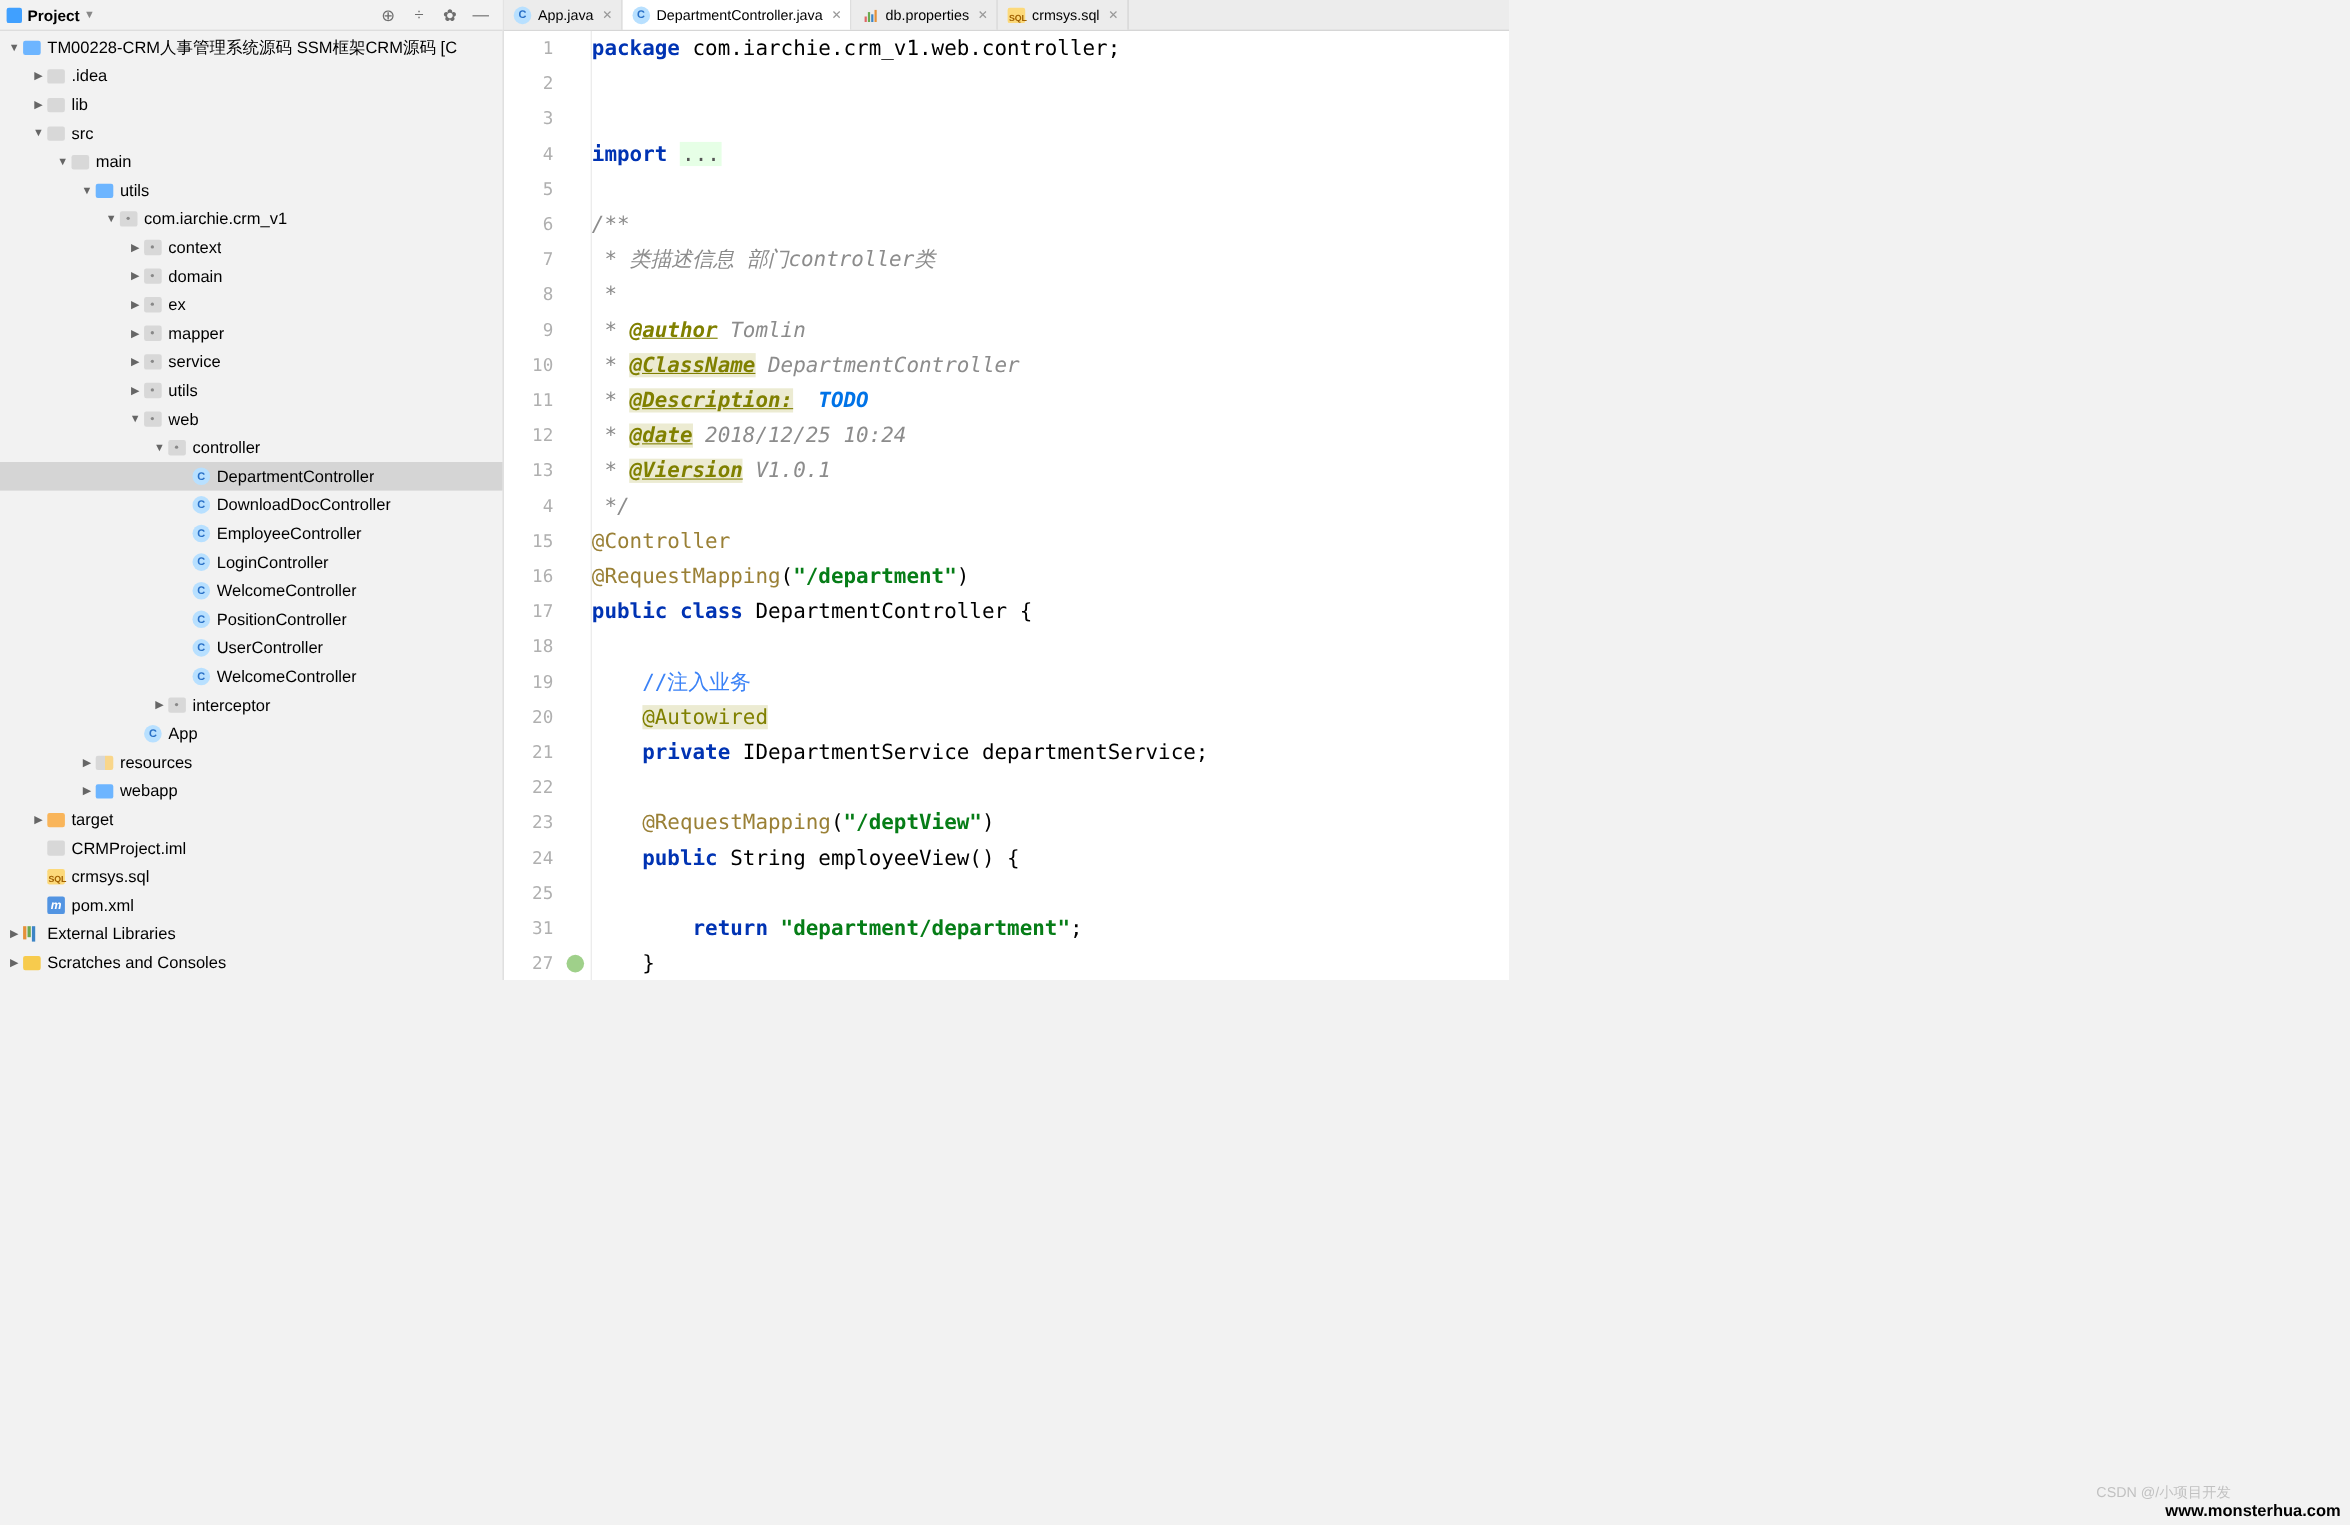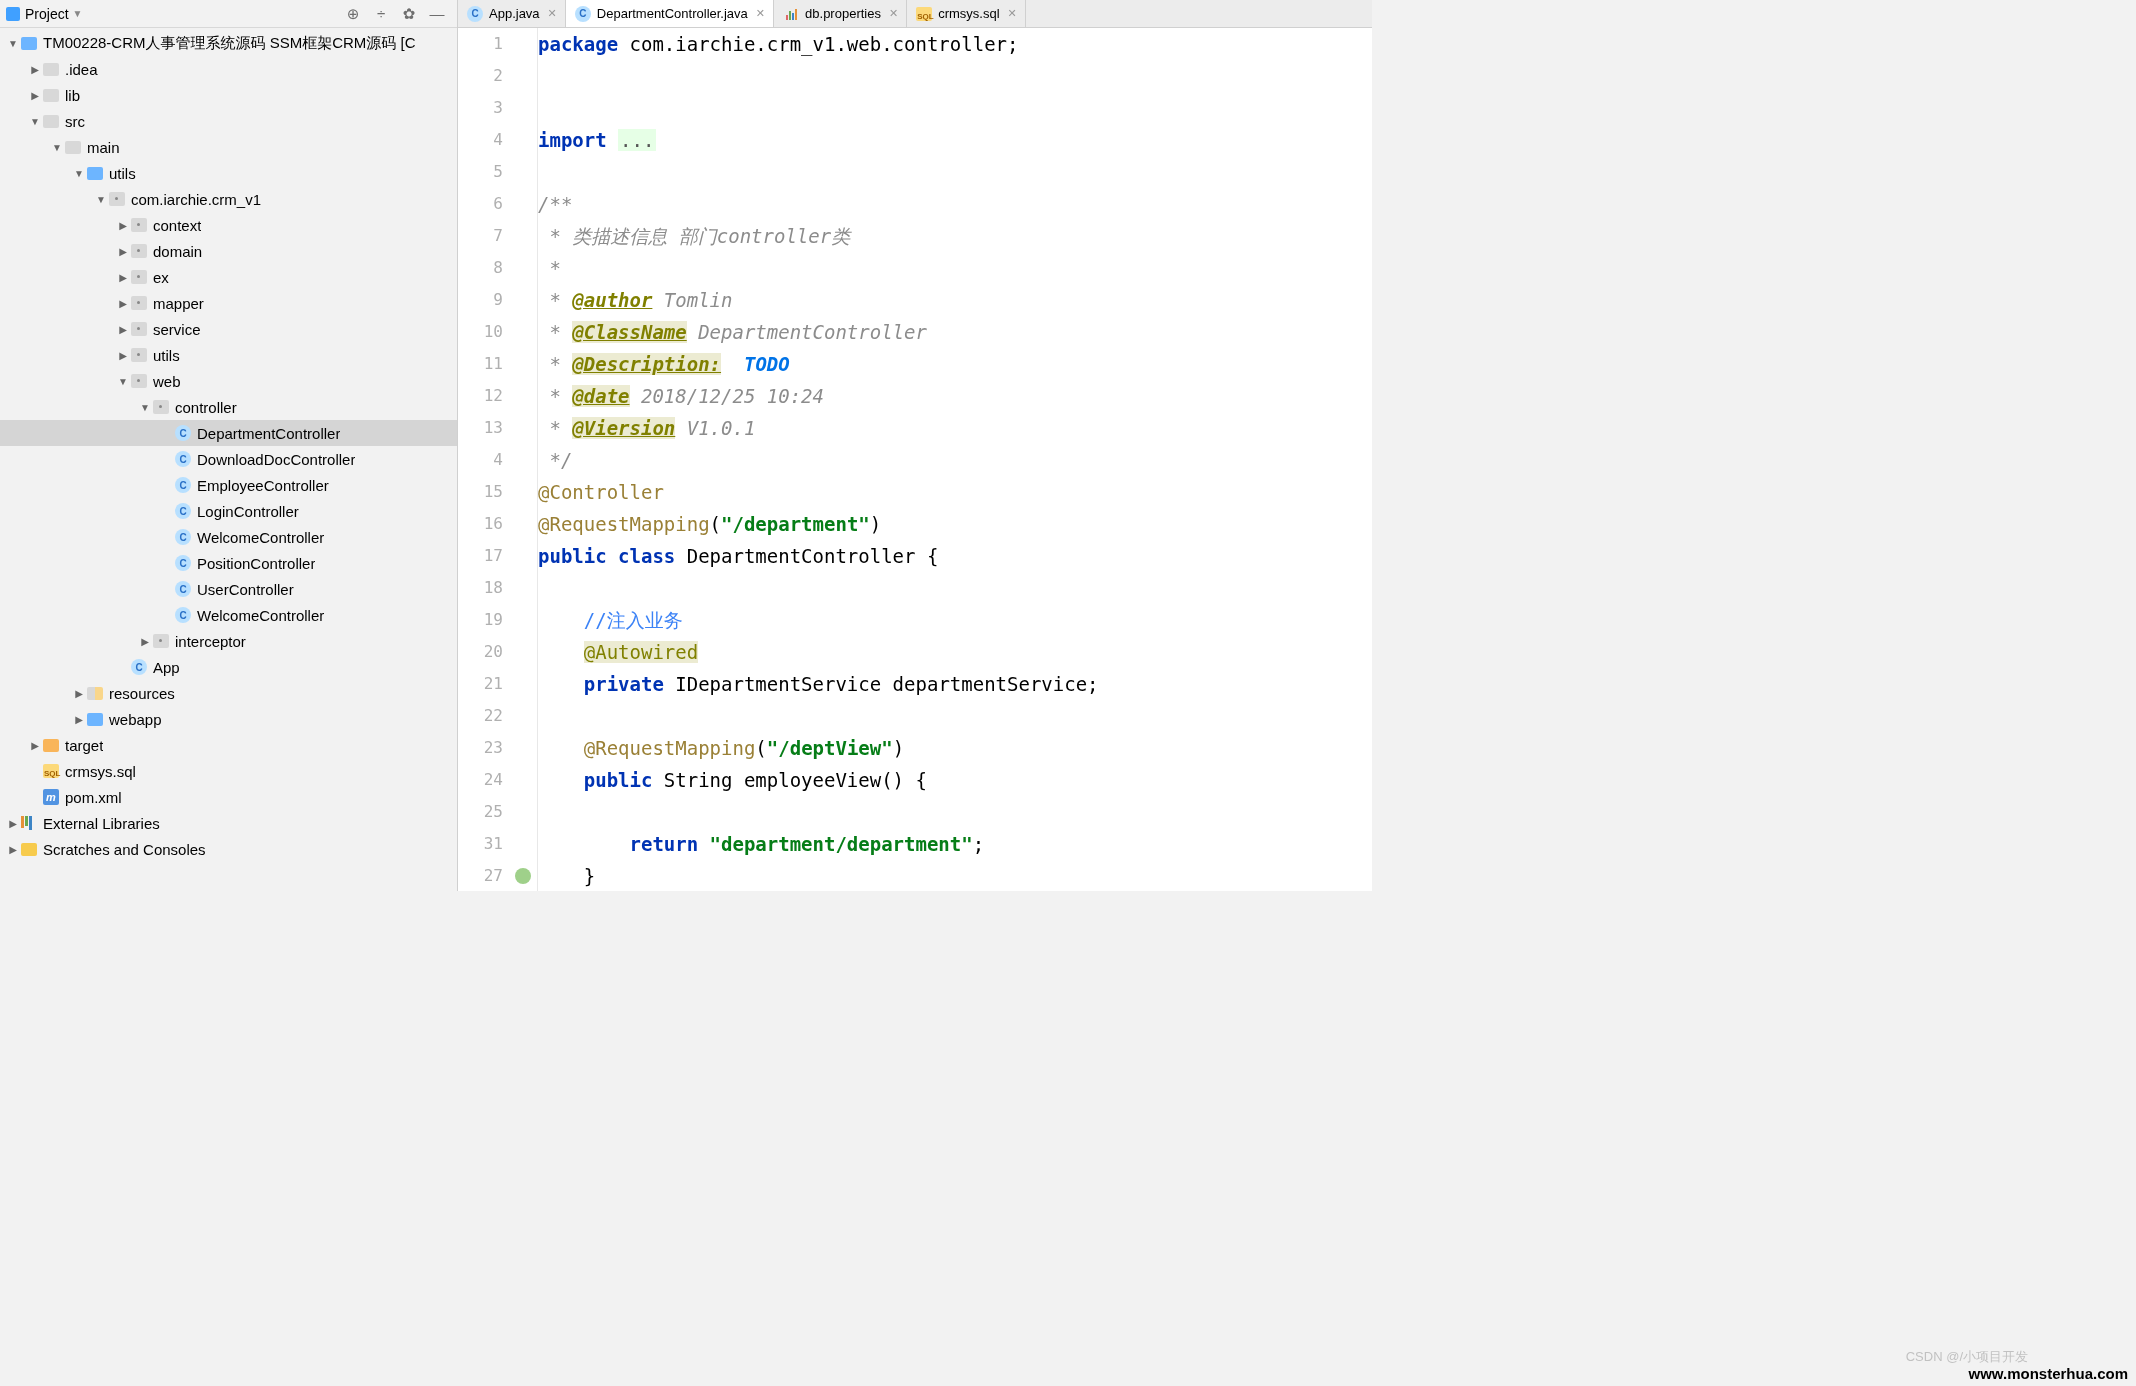--- a/index.html
+++ b/index.html
@@ -29,21 +29,21 @@
   border-bottom: 1px solid #d8d8d8;
   padding: 0 6px;
   background: #f2f2f2;
 }
 .proj-icon {
   width: 14px; height: 14px;
   background: #40a0ff;
   border-radius: 2px;
   margin-right: 5px;
 }
-.sidebar-title { font-weight: 400; font-size: 14px; }
+.sidebar-title { font-weight: 700; font-size: 14px; }
 .dd { margin-left: 4px; color: #888; font-size: 10px; }
 .spacer { flex: 1; }
 .tb-icon {
   width: 18px; height: 18px;
   margin: 0 5px;
   display: flex; align-items: center; justify-content: center;
   color: #6e6e6e;
   font-size: 15px;
   cursor: pointer;
 }
@@ -386,20 +386,27 @@
             <span class="folder-icon blue"></span>
           </span>
           <span class="tree-label">webapp</span>
         </div>
         <div class="tree-row" style="padding-left: 28px;">
           <span class="arrow">▶</span>
           <span class="t-icon">
             <span class="folder-icon orange"></span>
           </span>
           <span class="tree-label">target</span>
+        </div>
+        <div class="tree-row" style="padding-left: 28px;">
+          <span class="arrow blank">▶</span>
+          <span class="t-icon">
+            <span class="iml-icon"></span>
+          </span>
+          <span class="tree-label">CRMProject.iml</span>
         </div>
         <div class="tree-row" style="padding-left: 28px;">
           <span class="arrow blank">▶</span>
           <span class="t-icon">
             <span class="sql-icon">SQL</span>
           </span>
           <span class="tree-label">crmsys.sql</span>
         </div>
         <div class="tree-row" style="padding-left: 28px;">
           <span class="arrow blank">▶</span>

